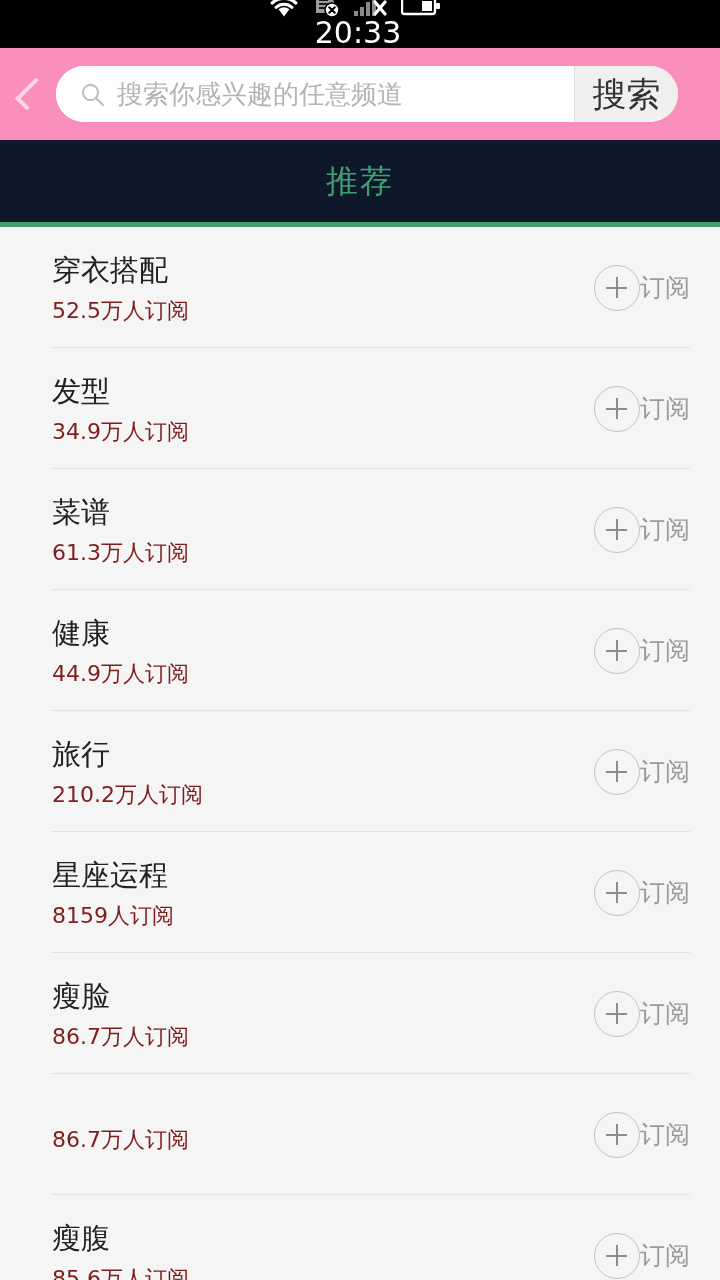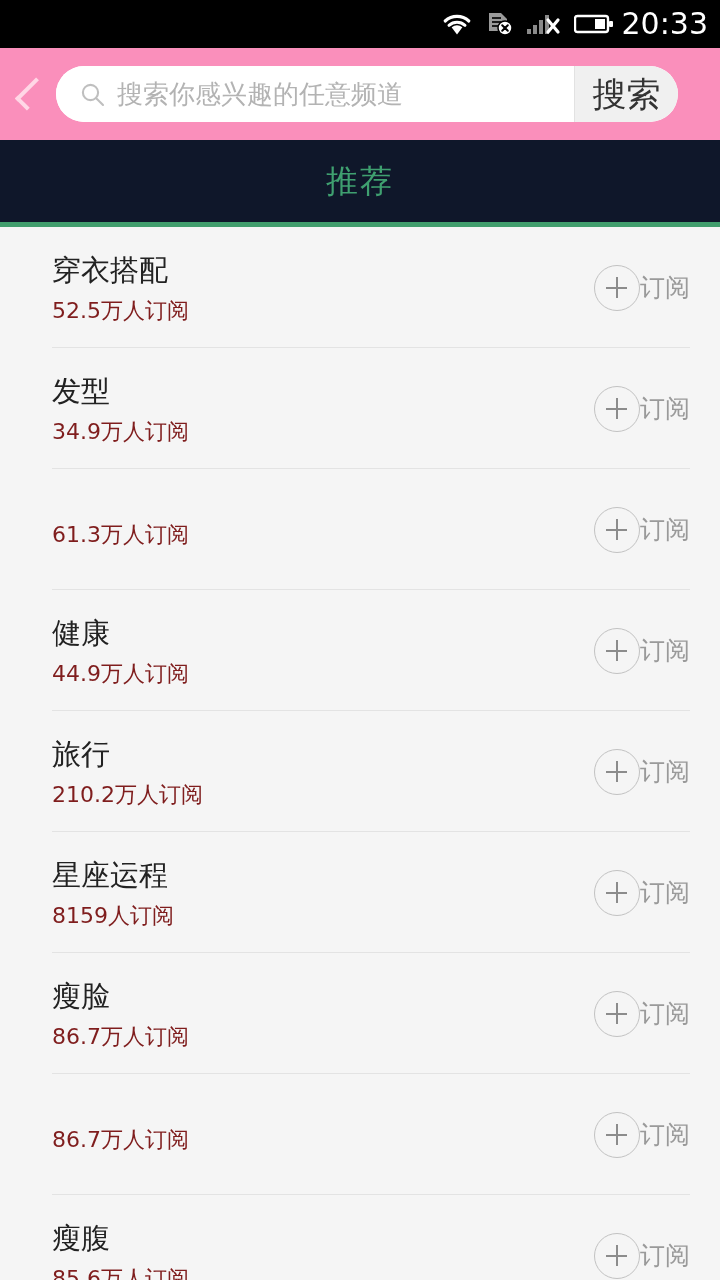--- a/index.html
+++ b/index.html
@@ -11,20 +11,21 @@
     overflow:hidden;
   }
 
   
   .statusbar{
     position:absolute; top:0; left:0;
     width:720px; height:48px;
     background:#000;
     display:flex; align-items:center; justify-content:flex-end;
     padding-right:12px;
+    flex-direction:column;
   }
   .sb-icons{ display:flex; align-items:center; gap:13px; }
   .sb-ic{ display:block; }
   .sb-time{
     color:#ffffff; font-size:30px; line-height:30px;
     font-family:"DejaVu Sans","Liberation Sans",sans-serif;
     letter-spacing:0px; margin-left:8px; margin-top:-1px;
   }
 
   
@@ -236,20 +237,21 @@
         <div class="row-sub">34.9万人订阅</div>
       </div>
       <div class="subscribe">
         <span class="plus-circle"></span>
         <span class="subscribe-label">订阅</span>
       </div>
       <div class="row-divider"></div>
     </div>
     <div class="row">
       <div class="row-texts">
+        <div class="row-title">菜谱</div>
         <div class="row-sub">61.3万人订阅</div>
       </div>
       <div class="subscribe">
         <span class="plus-circle"></span>
         <span class="subscribe-label">订阅</span>
       </div>
       <div class="row-divider"></div>
     </div>
     <div class="row">
       <div class="row-texts">

